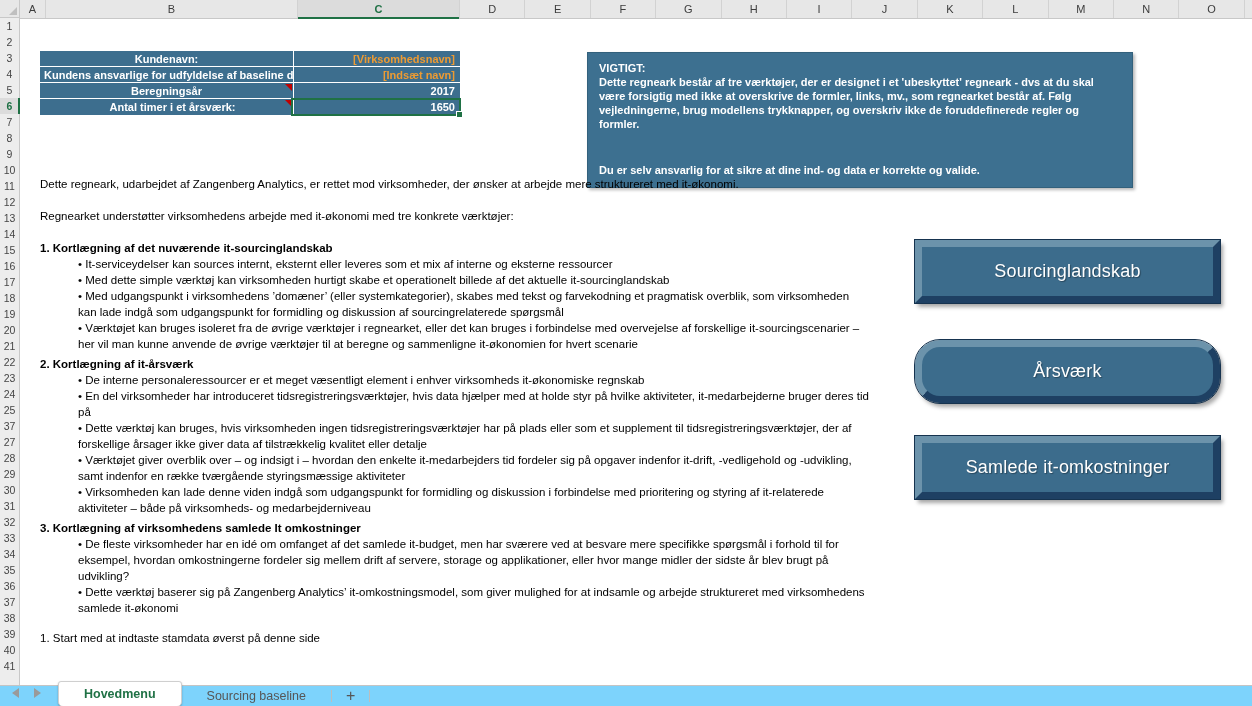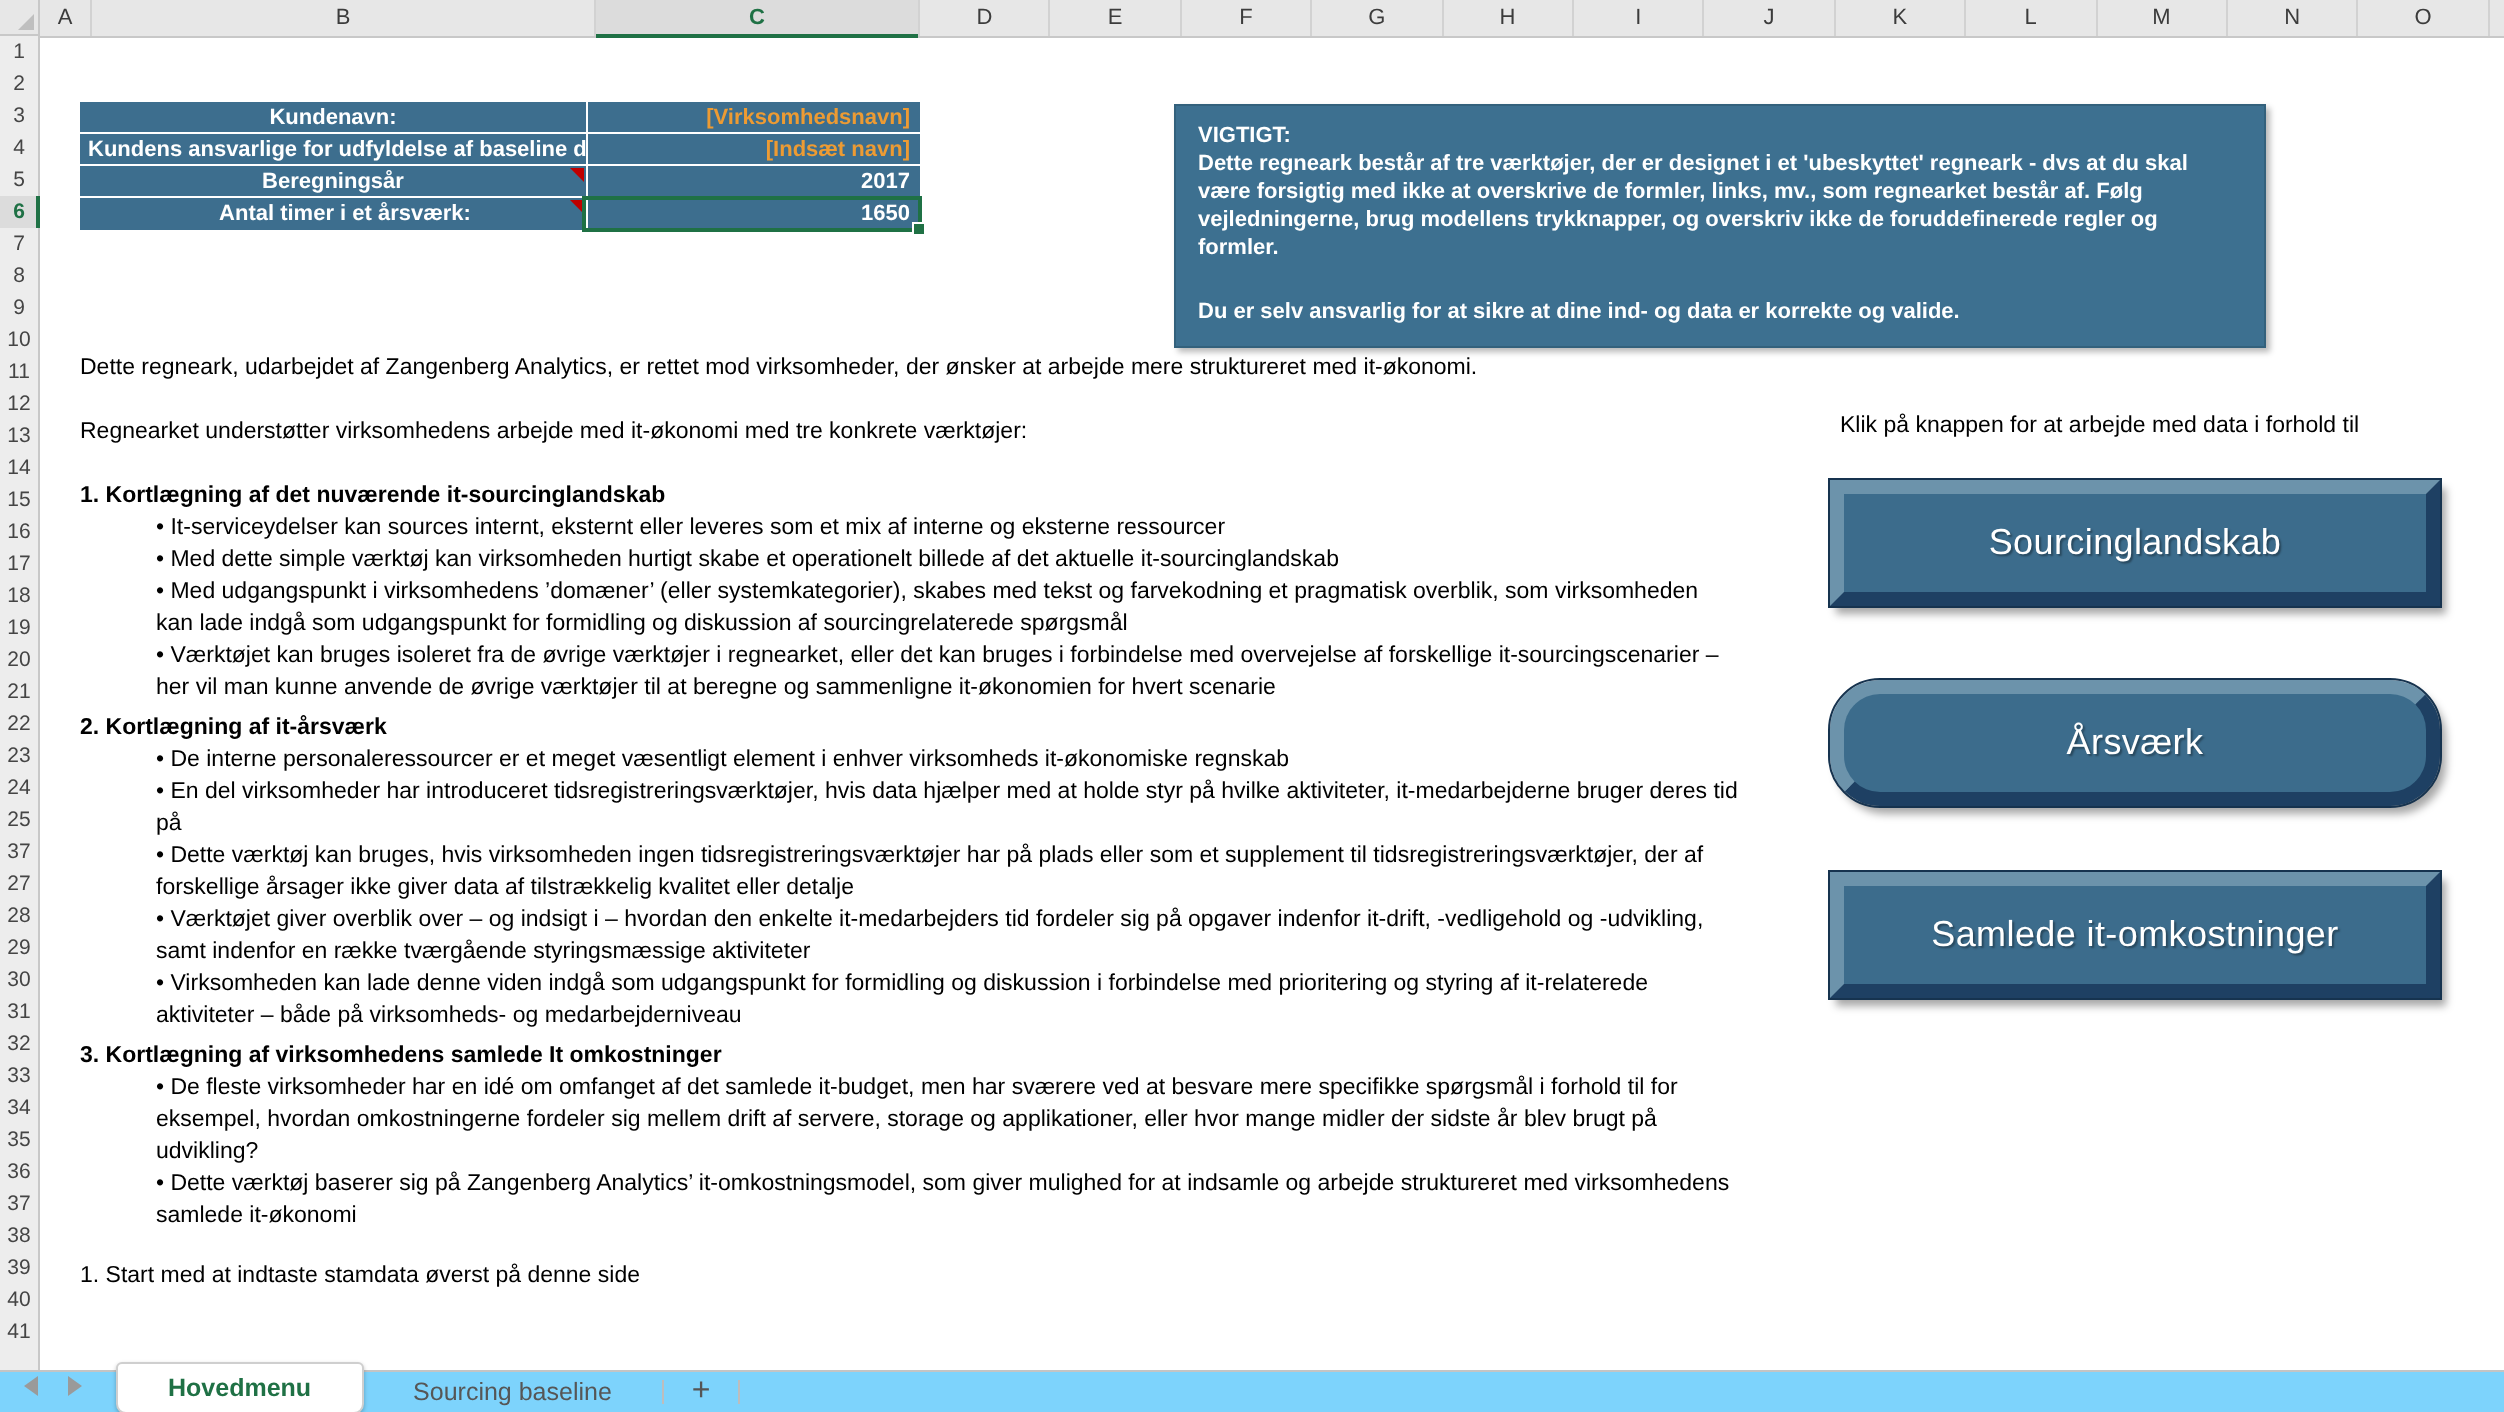--- a/index.html
+++ b/index.html
@@ -85,21 +85,21 @@
 
   
   .vigtigt {
     position:absolute; left:566px; top:33px; width:522px; min-height:80px;
     background:var(--box-teal); border:1px solid #33617c;
     box-shadow:2px 2px 3px rgba(0,0,0,0.28);
     color:#fff; font-size:11px; font-weight:bold; line-height:14px;
     padding:8px 11px 10px 11px;
   }
   .vigtigt .vtitle { margin-bottom:0; }
-  .vigtigt .vp2 { margin-top:18px; }
+  .vigtigt .vp2 { margin-top:32px; }
 
   
   .doc {
     position:absolute; left:19px; top:157px; width:830px;
     font-size:11.5px; line-height:16px; color:#000;
   }
   .doc .para { margin-bottom:16px; }
   .doc .sec-title { font-weight:bold; }
   .doc .section { margin-bottom:4px; }
   .doc .bullet { padding-left:38px; }
@@ -265,21 +265,20 @@
         <div class="sec-title">3. Kortlægning af virksomhedens samlede It omkostninger</div>
         <div class="bullet">• De fleste virksomheder har en idé om omfanget af det samlede it-budget, men har sværere ved at besvare mere specifikke spørgsmål i forhold til for eksempel, hvordan omkostningerne fordeler sig mellem drift af servere, storage og applikationer, eller hvor mange midler der sidste år blev brugt på udvikling?</div>
         <div class="bullet">• Dette værktøj baserer sig på Zangenberg Analytics’ it-omkostningsmodel, som giver mulighed for at indsamle og arbejde struktureret med virksomhedens samlede it-økonomi</div>
       </div>
       <div class="praksis">
         <div class="praksis-line">1. Start med at indtaste stamdata øverst på denne side</div>
       </div>
     </div>
 
   <div class="actions">
-    <div class="caption">Klik på knappen for at arbejde med data i forhold til</div>
   <div class="xl-btn" style="top: 33px;">
         <div class="btn-label">Sourcinglandskab</div>
       </div>
       <div class="xl-btn" style="top: 133px; border-radius: 25px;">
         <div class="btn-label">Årsværk</div>
       </div>
       <div class="xl-btn" style="top: 229px;">
         <div class="btn-label">Samlede it-omkostninger</div>
       </div>
     </div>

